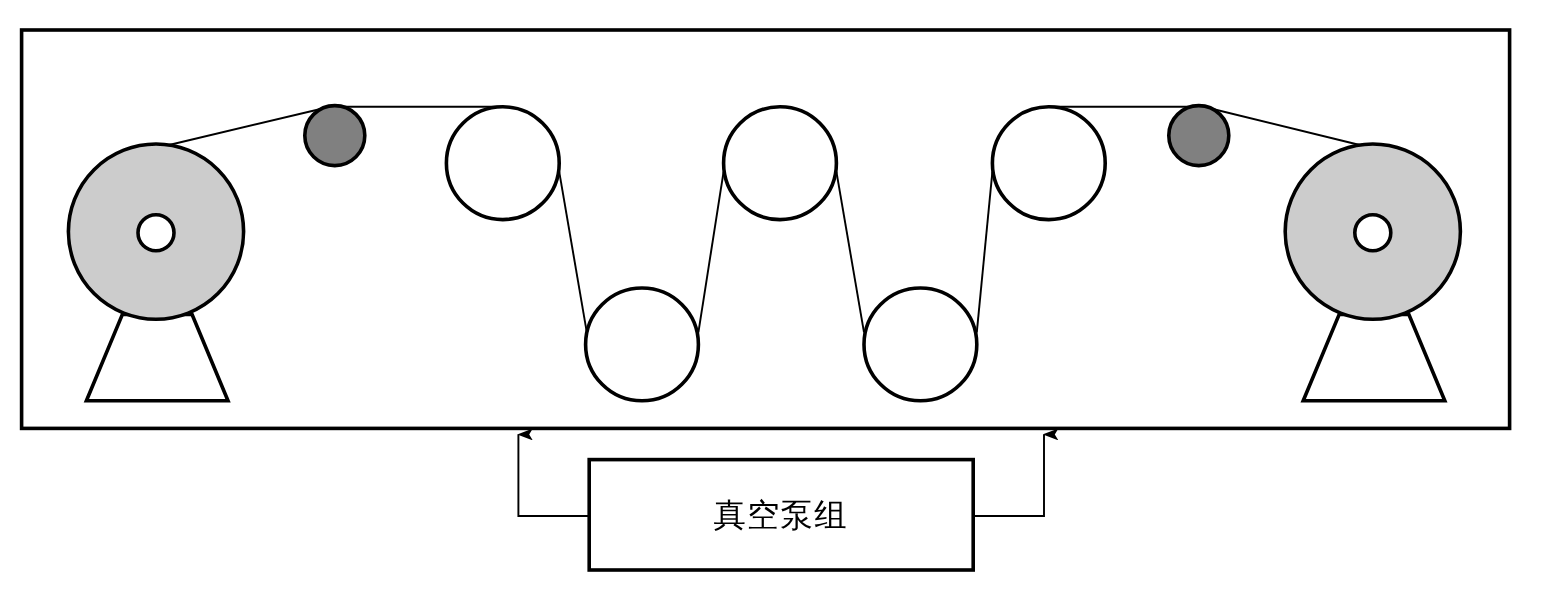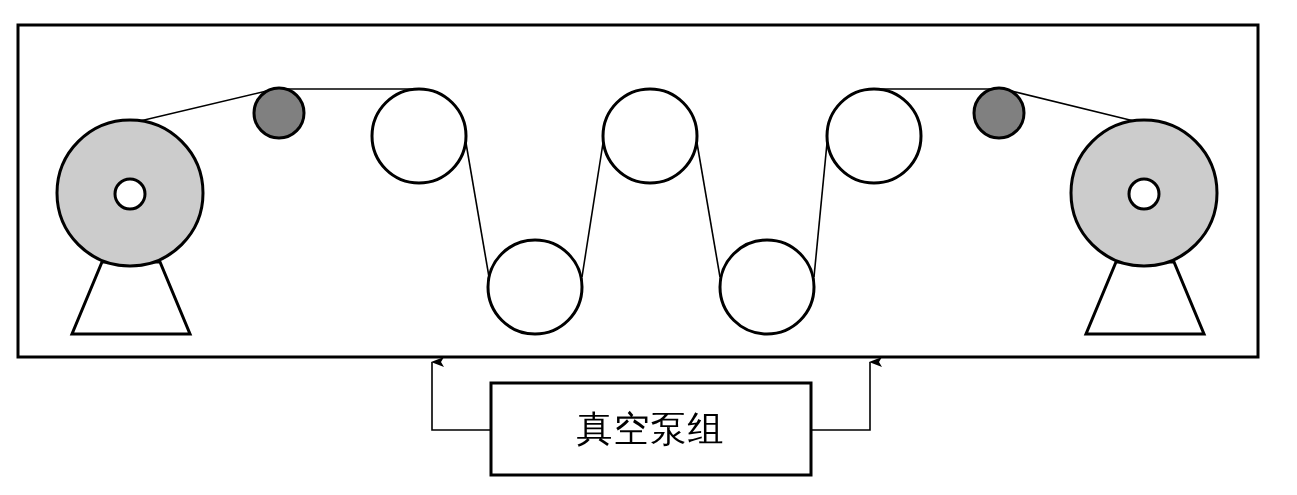--- a/index.html
+++ b/index.html
@@ -3,21 +3,21 @@
   <meta charset="utf-8">
   <style>
     html, body { margin: 0; padding: 0; background: #ffffff; }
     body { width: 1297px; height: 495px; overflow: hidden; position: relative; }
     #diagram { position: absolute; left: 0; top: 0; }
     .pump-label {
       position: absolute;
       left: 490px; top: 383px; width: 321px; height: 92px;
       display: flex; align-items: center; justify-content: center;
       font-family: "DejaVu Serif", "Liberation Serif", serif;
-      font-size: 36px; color: #000;
+      font-size: 27px; color: #000;
       letter-spacing: 1px;
     }
   </style>
 </head>
 <body>
 
 <svg id="diagram" width="1297" height="495" viewBox="0 0 1297 495" xmlns="http://www.w3.org/2000/svg">
   <defs>
     <marker id="arrowhead" markerWidth="10" markerHeight="14" refX="5" refY="1" orient="auto-start-reverse" markerUnits="userSpaceOnUse">
       <path d="M0,13 L5,0 L10,13 L5,10 Z" fill="#000"></path>

